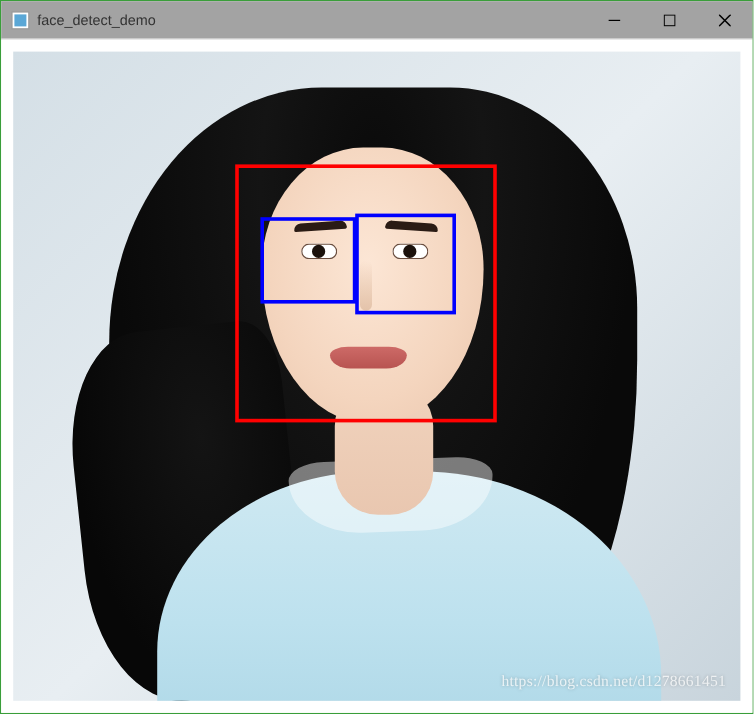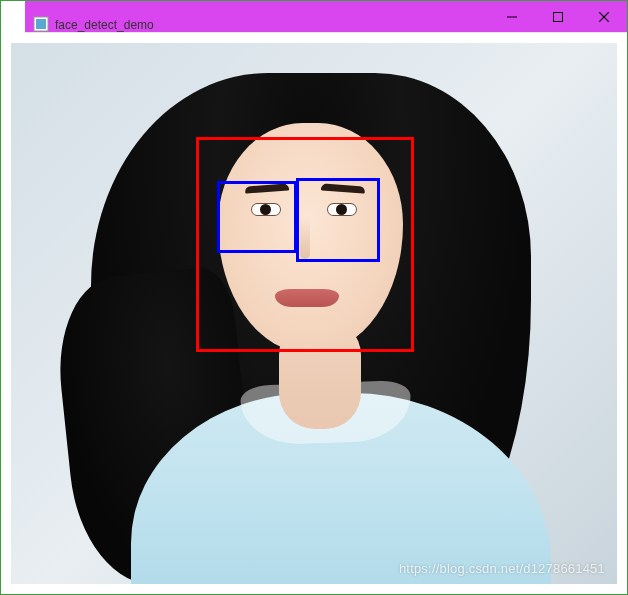--- a/index.html
+++ b/index.html
@@ -17,27 +17,26 @@
     .window {
       width: 628px;
       height: 595px;
       background: #ffffff;
       border: 1px solid #3a9e3a;
       display: flex;
       flex-direction: column;
     }
     .titlebar {
       height: 32px;
-      background: #d946ef;
-      display: flex;
-      align-items: flex-end;
+      background: #a3a3a3;
+      display: flex;
+      align-items: center;
       padding-left: 8px;
       border-bottom: 1px solid #e5e5e5;
       flex-shrink: 0;
-      margin-left: 24px;
     }
     .titlebar-icon {
       width: 16px;
       height: 16px;
       margin-right: 6px;
       flex-shrink: 0;
     }
     .titlebar-title {
       font-size: 12px;
       color: #333;
@@ -192,21 +191,21 @@
     .eye-box {
       border-color: #0000ff;
       border-width: 3px;
     }
     .watermark {
       position: absolute;
       right: 12px;
       bottom: 8px;
       font-size: 13px;
       color: rgba(255,255,255,0.75);
-      font-family: Liberation Sans, sans-serif;
+      font-family: Liberation Serif, serif;
       letter-spacing: 0.2px;
       text-shadow: 0 0 3px rgba(0,0,0,0.25);
     }
   </style>
 </head>
 <body>
 
 <div class="window">
   <div class="titlebar">
     <span class="titlebar-icon">

